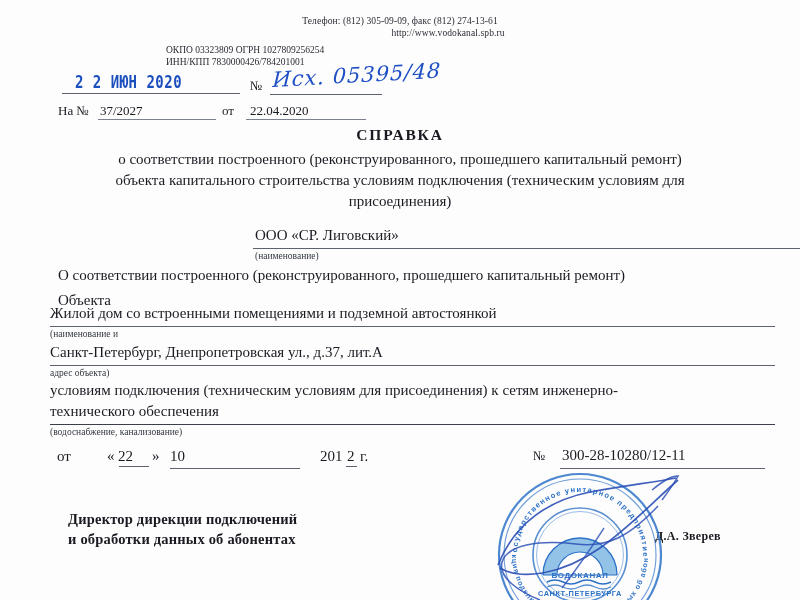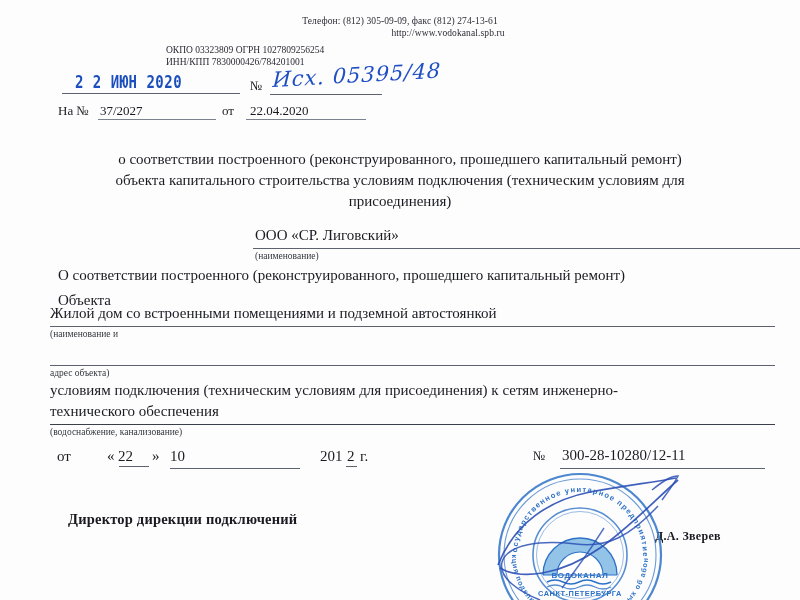--- a/index.html
+++ b/index.html
@@ -134,35 +134,37 @@
   <div class="rule" style="left:270px; top:94px; width:112px;"></div>
 
   <div class="abs body-txt" style="left:58px; top:103px; font-size:13px;">На №</div>
   <div class="abs body-txt" style="left:100px; top:103px; font-size:13px;">37/2027</div>
   <div class="rule thin" style="left:98px; top:119px; width:118px;"></div>
 
   <div class="abs body-txt" style="left:222px; top:103px; font-size:13px;">от</div>
   <div class="abs body-txt" style="left:250px; top:103px; font-size:13px;">22.04.2020</div>
   <div class="rule thin" style="left:246px; top:119px; width:120px;"></div>
 
+  <div class="abs title-main" style="top:126px;">СПРАВКА</div>
   <div class="abs title-sub" style="top:148px;">о соответствии построенного (реконструированного, прошедшего капитальный ремонт)</div>
   <div class="abs title-sub" style="top:169px;">объекта капитального строительства условиям подключения (техническим условиям для</div>
   <div class="abs title-sub" style="top:190px;">присоединения)</div>
 
   <div class="ctr filled" style="left:255px; top:227px; width:545px;">ООО «СР. Лиговский»</div>
   <div class="rule" style="left:253px; top:248px; width:547px;"></div>
   <div class="ctr caption" style="left:255px; top:251px; width:545px;">(наименование)</div>
 
   <div class="abs body-txt" style="left:58px; top:267px;">О соответствии построенного (реконструированного, прошедшего капитальный ремонт)</div>
   <div class="abs body-txt" style="left:58px; top:292px;">Объекта</div>
 
   <div class="ctr filled" style="left:50px; top:305px; width:725px;">Жилой дом со встроенными помещениями и подземной автостоянкой</div>
   <div class="rule" style="left:50px; top:326px; width:725px;"></div>
   <div class="ctr caption" style="left:50px; top:329px; width:725px;">(наименование и</div>
 
+  <div class="ctr filled" style="left:50px; top:344px; width:725px;">Санкт-Петербург, Днепропетровская ул., д.37, лит.А</div>
   <div class="rule" style="left:50px; top:365px; width:725px;"></div>
   <div class="ctr caption" style="left:50px; top:368px; width:725px;">адрес объекта)</div>
 
   <div class="ctr body-txt" style="left:50px; top:403px; width:725px;">технического обеспечения</div>
   <div class="ctr body-txt" style="left:50px; top:382px; width:725px;">условиям подключения (техническим условиям для присоединения) к сетям инженерно-</div>
   <div class="rule dark" style="left:50px; top:424px; width:725px;"></div>
   <div class="ctr caption" style="left:50px; top:427px; width:725px;">(водоснабжение, канализование)</div>
 
   <div class="abs body-txt" style="left:57px; top:448px;">от</div>
   <div class="abs body-txt" style="left:107px; top:448px;">«</div>
@@ -176,20 +178,21 @@
   <div class="abs body-txt" style="left:320px; top:448px;">201</div>
   <div class="abs body-txt" style="left:347px; top:448px;">2</div>
   <div class="rule" style="left:346px; top:466px; width:11px;"></div>
   <div class="abs body-txt" style="left:360px; top:448px;">г.</div>
 
   <div class="abs body-txt" style="left:533px; top:448px; font-size:13px;">№</div>
   <div class="ctr filled" style="left:562px; top:447px; width:200px;">300-28-10280/12-11</div>
   <div class="rule" style="left:560px; top:468px; width:205px;"></div>
 
   <div class="abs bold-sig" style="left:68px; top:511px;">Директор дирекции подключений</div>
+  <div class="abs bold-sig" style="left:68px; top:531px;">и обработки данных об абонентах</div>
   <div class="abs sig-name" style="left:655px; top:529px;">Д.А. Зверев</div>
 
   <svg class="seal" viewBox="0 0 170 170">
     <defs>
       <path id="arcTop" d="M 22,85 A 63,63 0 0 1 148,85" fill="none"></path>
       <path id="arcTop2" d="M 30,85 A 55,55 0 0 1 140,85" fill="none"></path>
       <path id="arcBot" d="M 17,85 A 68,68 0 0 0 153,85" fill="none"></path>
       <path id="arcBot2" d="M 25,85 A 60,60 0 0 0 145,85" fill="none"></path>
       <clipPath id="halfdome">
         <path d="M 48,105 A 37,37 0 0 1 122,105 Z"></path>

